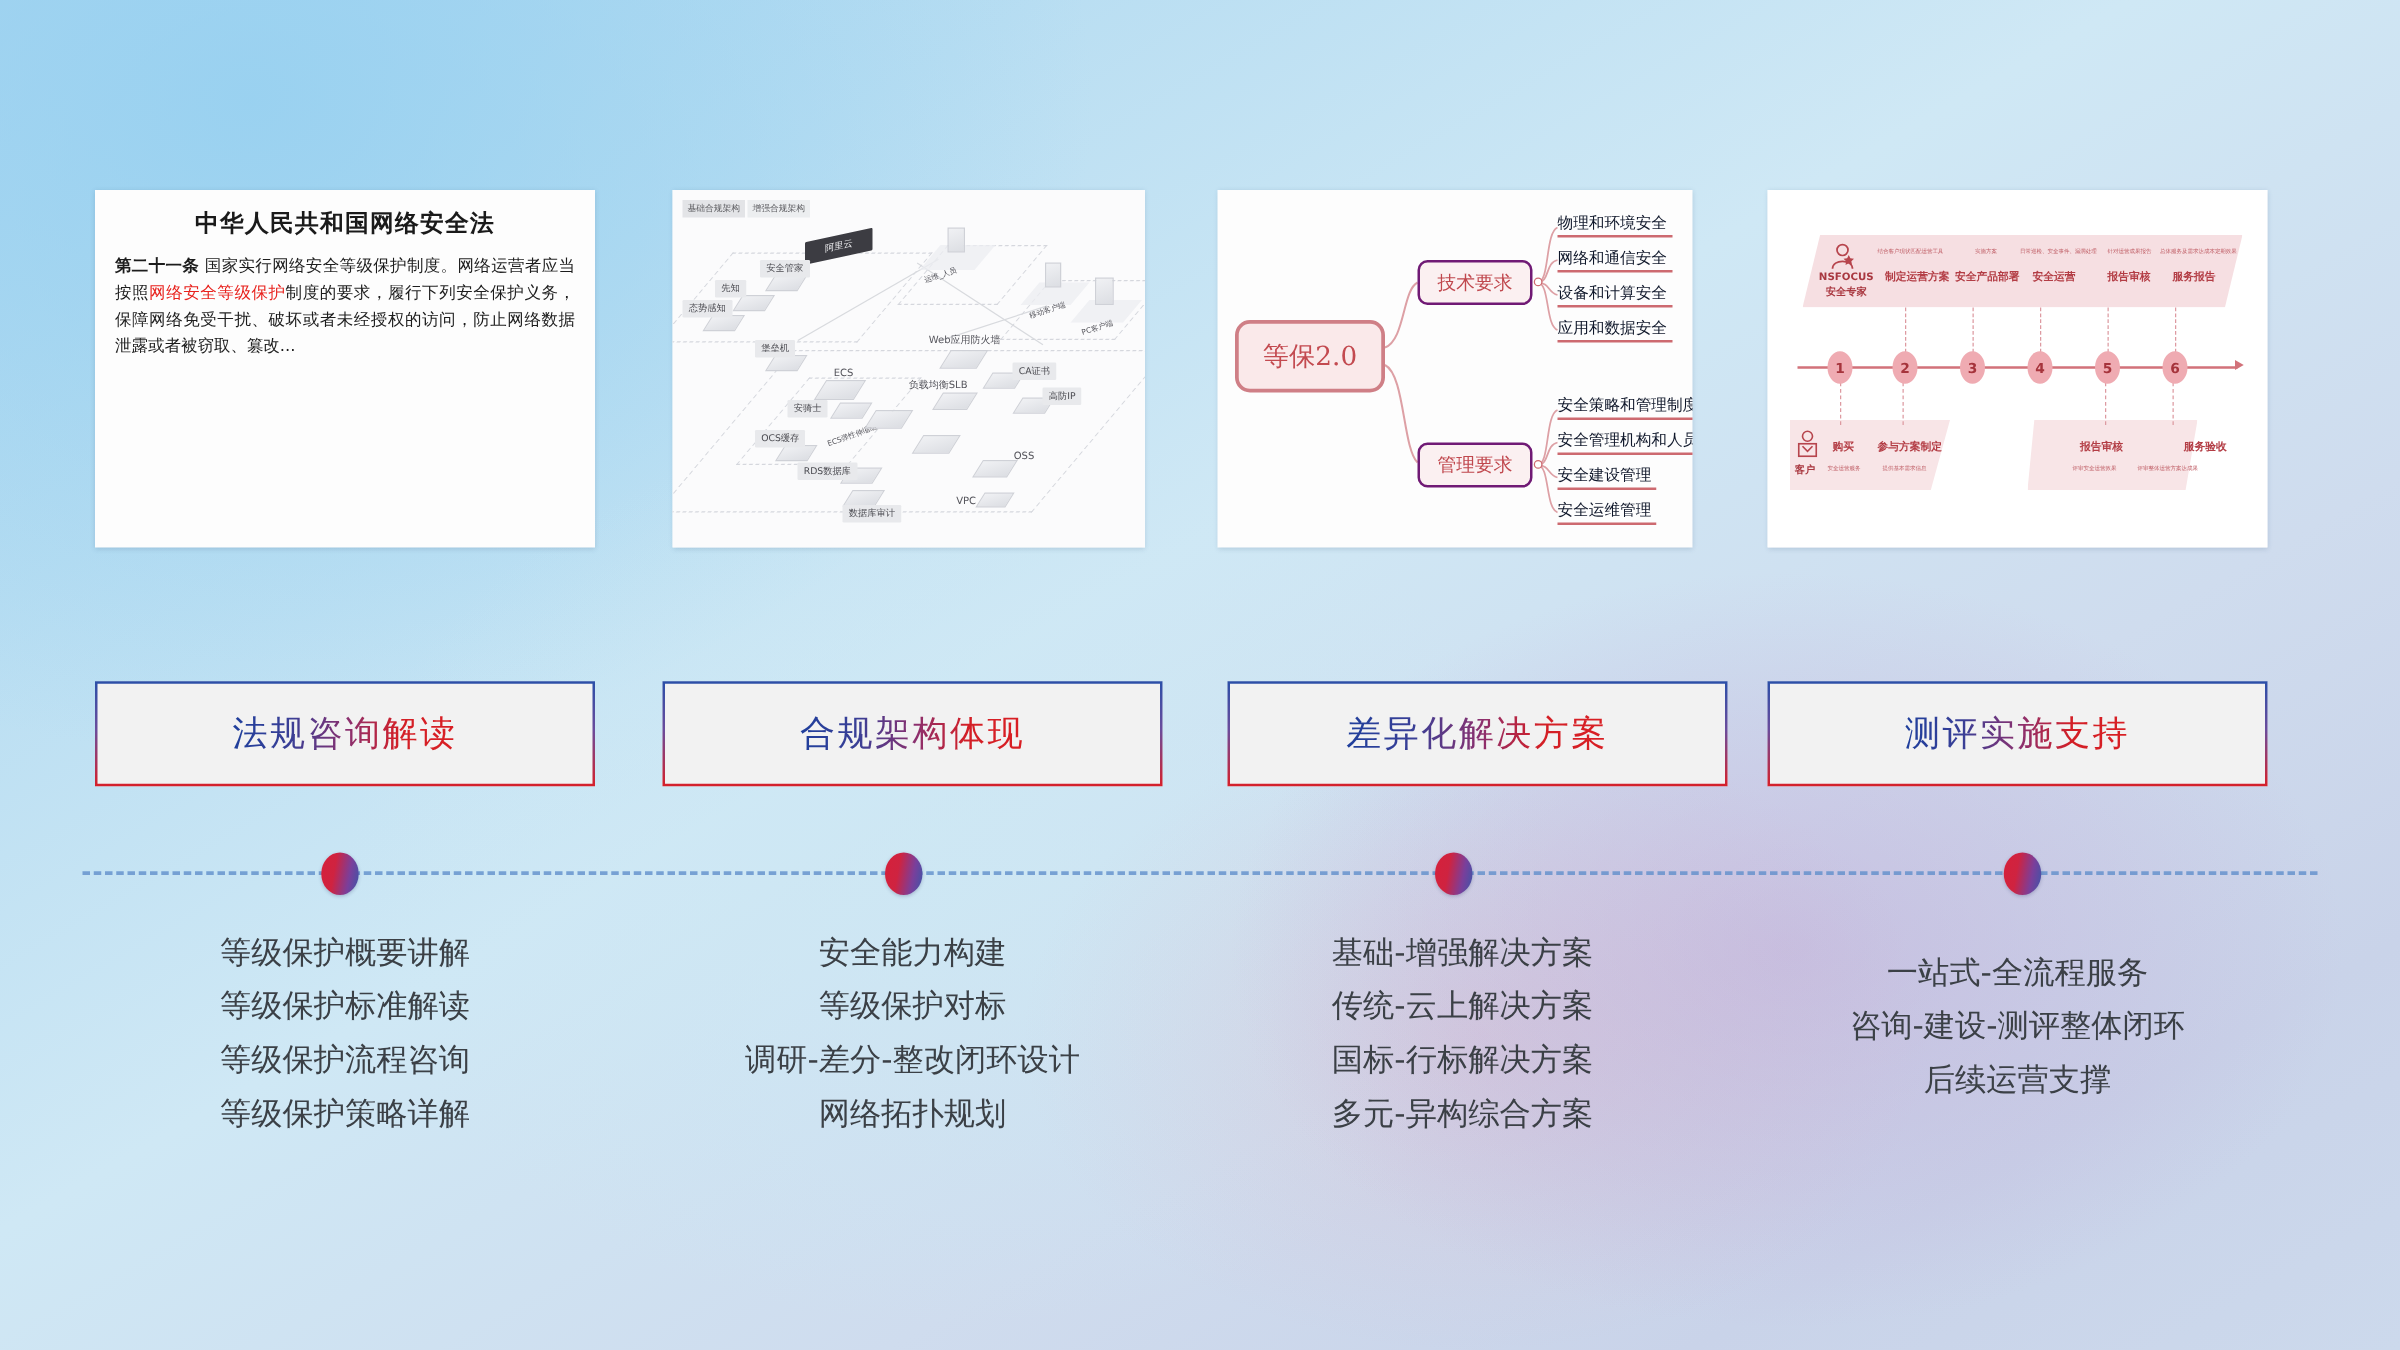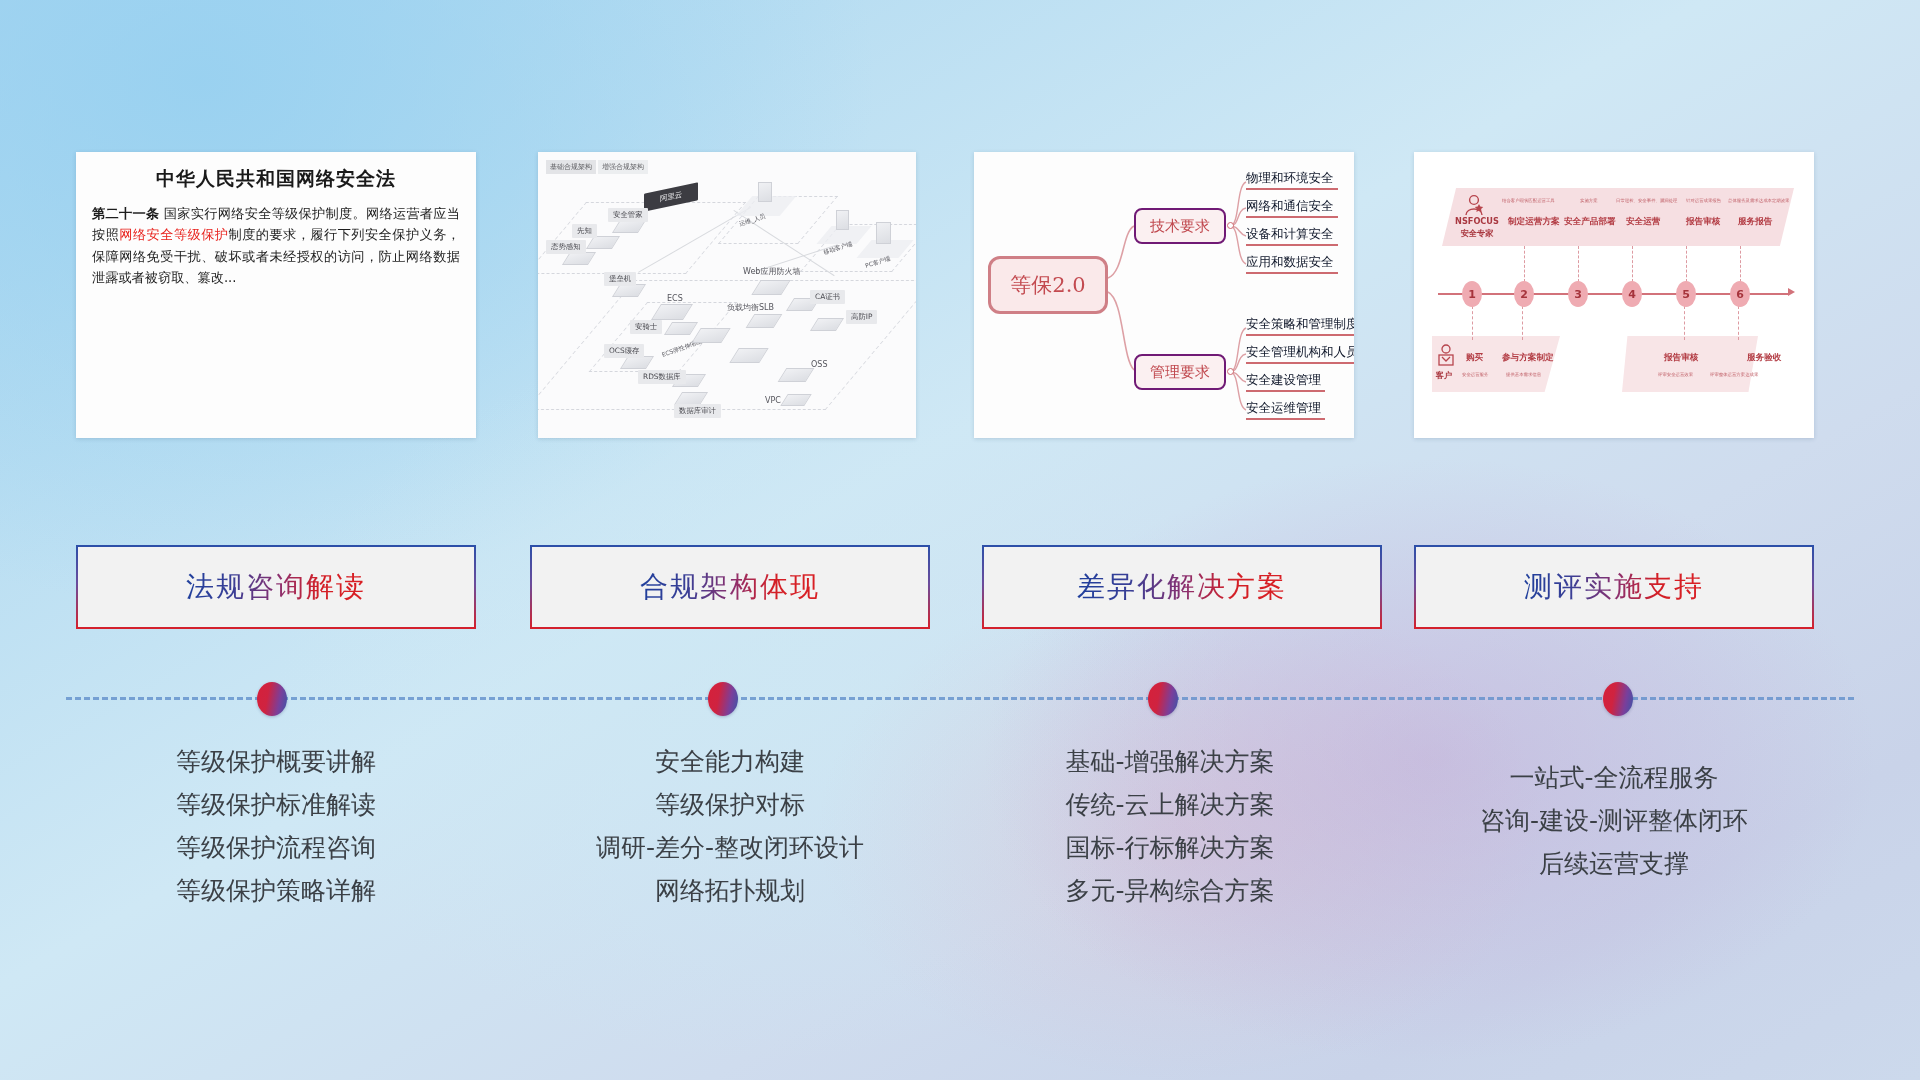--- a/index.html
+++ b/index.html
@@ -233,21 +233,21 @@
       <div class="iso-box" style="left:218px; top:128px; width:30px; height:15px; transform:skewX(-32deg);"></div>
       <div class="arch-label plain" style="left:200px; top:112px; font-size:8px;">Web应用防火墙</div>
       <div class="iso-box" style="left:212px; top:162px; width:28px; height:14px; transform:skewX(-32deg);"></div>
       <div class="arch-label plain" style="left:184px; top:148px; font-size:8px;">负载均衡SLB</div>
       <div class="iso-box" style="left:158px; top:176px; width:30px; height:15px; transform:skewX(-32deg);"></div>
       <div class="iso-box" style="left:196px; top:196px; width:30px; height:15px; transform:skewX(-32deg);"></div>
 
       <div class="iso-box" style="left:252px; top:146px; width:26px; height:13px; transform:skewX(-32deg);"></div>
       <div class="arch-label" style="left:272px; top:138px;">CA证书</div>
       <div class="iso-box" style="left:276px; top:166px; width:26px; height:13px; transform:skewX(-32deg);"></div>
-      <div class="arch-label" style="left:296px; top:158px;margin-left:12px;">高防IP</div>
+      <div class="arch-label" style="left:296px; top:158px;">高防IP</div>
 
       <div class="iso-box" style="left:244px; top:216px; width:28px; height:14px; transform:skewX(-32deg);"></div>
       <div class="arch-label plain" style="left:268px; top:206px; font-size:8px;">OSS</div>
       <div class="iso-box" style="left:246px; top:242px; width:24px; height:12px; transform:skewX(-32deg);"></div>
       <div class="arch-label plain" style="left:222px; top:242px; font-size:8px;">VPC</div>
 
       <div class="iso-plate" style="left:206px; top:44px; width:44px; height:20px;"></div>
       <div class="iso-box" style="left:220px; top:30px; width:14px; height:20px;"></div>
       <div class="arch-label plain" style="left:196px; top:62px; font-size:6px; transform:rotate(-18deg);">运维_人员</div>
 

